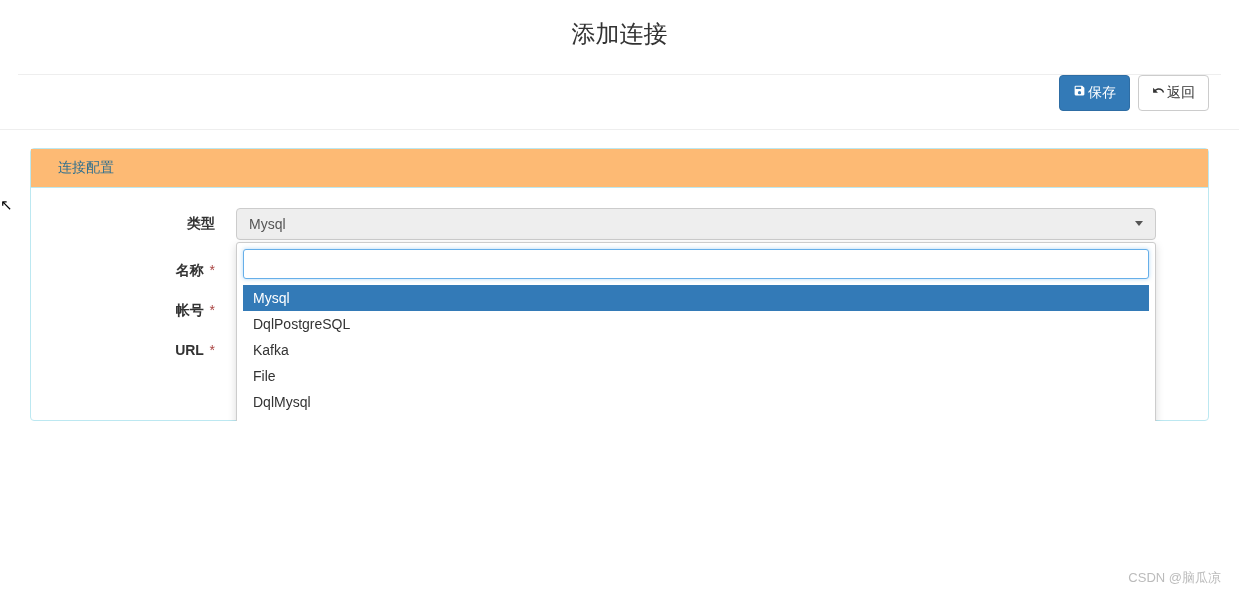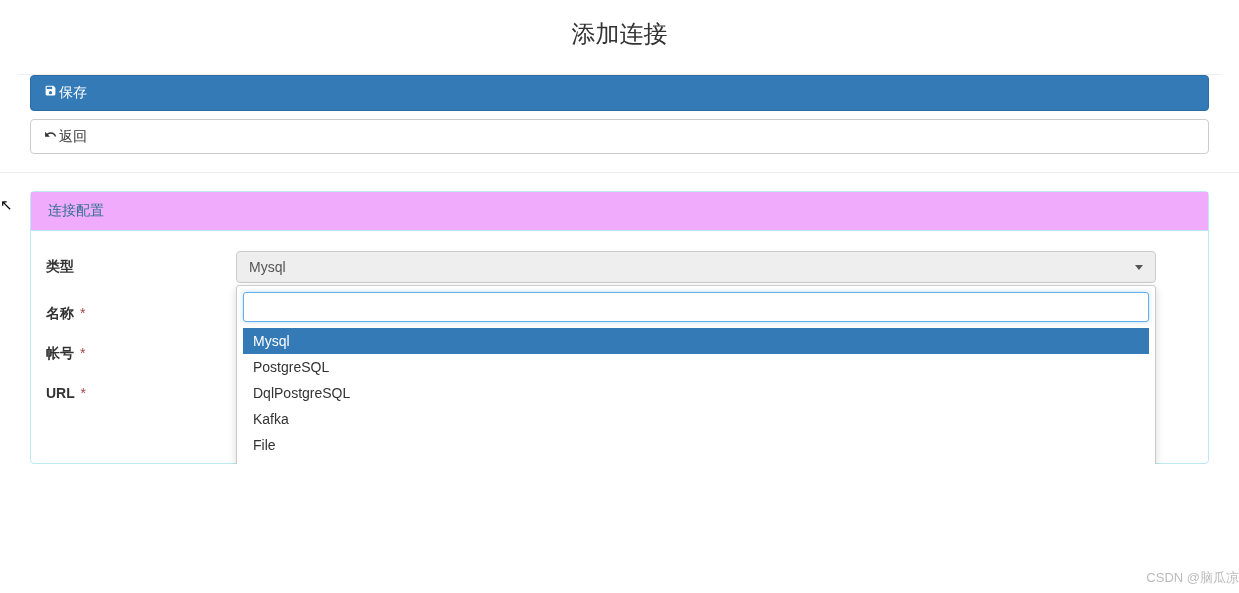--- a/index.html
+++ b/index.html
@@ -1,37 +1,37 @@
 <!DOCTYPE html>
 <html><head>
 <meta charset="utf-8">
 <style>
 * { box-sizing: border-box; margin: 0; padding: 0; }
 body { font-family: "Helvetica Neue", Helvetica, Arial, sans-serif; font-size: 14px; color: #333; background: #fff; }
 .page-title { text-align: center; font-size: 24px; font-weight: 400; padding: 18px 8px 24px; color: #333; }
-.toolbar { display: flex; justify-content: flex-end; gap: 8px; padding: 0 30px 18px; border-bottom: 1px solid #eee; margin-bottom: 0; flex-direction: column; }
+.toolbar { display: flex; justify-content: flex-end; gap: 8px; padding: 0 30px 18px; border-bottom: 1px solid #eee; margin-bottom: 0; }
 .btn { display: inline-flex; align-items: center; padding: 7px 13px; font-size: 14px; border-radius: 4px; cursor: pointer; border: 1px solid transparent; line-height: 1.4; }
 .btn-primary { background: #337ab7; color: #fff; border-color: #2e6da4; }
 .btn-default { background: #fff; color: #333; border-color: #ccc; text-align: right; }
 .btn .icon { margin-right: 2px; display: inline-block; }
 .panel { margin: 18px 30px 0; border: 1px solid #bce8f1; border-radius: 4px; overflow: visible; }
-.panel-heading { background: #f0abfc; color: #31708f; padding: 10px 17px; border-bottom: 1px solid #bce8f1; font-size: 14px; }
+.panel-heading { background: #fdba74; color: #31708f; padding: 10px 27px; border-bottom: 1px solid #bce8f1; font-size: 14px; }
 .panel-body { padding: 20px 15px 40px; }
 .form-row { display: flex; align-items: center; margin-bottom: 22px; }
-.form-label { width: 190px; text-align: left; padding-right: 21px; font-weight: 700; font-size: 14px; color: #333; }
+.form-label { width: 190px; text-align: right; padding-right: 21px; font-weight: 700; font-size: 14px; color: #333; }
 .form-label .req { color: #a94442; font-weight: 400; margin-left: 2px; }
 .form-control-wrap { flex: 1; position: relative; max-width: 920px; }
 .select-display { background: #eee; border: 1px solid #ccc; border-radius: 4px; padding: 7px 12px; color: #555; display: flex; justify-content: space-between; align-items: center; cursor: pointer; }
 .select-display .caret { width: 0; height: 0; border-left: 4px solid transparent; border-right: 4px solid transparent; border-top: 5px solid #555; }
 .dropdown { position: absolute; top: 100%; left: 0; right: 0; margin-top: 2px; background: #fff; border: 1px solid #ccc; border-radius: 3px; box-shadow: 0 3px 8px rgba(0,0,0,0.15); z-index: 100; padding: 6px; }
 .dropdown-search { width: 100%; border: 1px solid #66afe9; border-radius: 3px; padding: 6px 10px; font-size: 14px; outline: none; box-shadow: 0 0 4px rgba(102,175,233,0.5); margin-bottom: 6px; }
 .dropdown-list { list-style: none; }
 .dropdown-item { padding: 5px 10px; cursor: pointer; font-size: 14px; color: #333; }
 .dropdown-item.selected { background: #337ab7; color: #fff; }
-.watermark { position: fixed; bottom: 6px; right: 0; color: rgba(120,120,120,0.5); font-size: 13px; pointer-events: none; }
+.watermark { position: fixed; bottom: 6px; right: 18px; color: rgba(120,120,120,0.5); font-size: 13px; pointer-events: none; }
 .cursor-arrow { position: fixed; left: 0; top: 196px; font-size: 15px; color: #000; pointer-events: none; }
 hr.top-sep { border: none; border-top: 1px solid #eee; margin: 0 18px; }
 </style>
 </head>
 <body>
 
 <h1 class="page-title">添加连接</h1>
 
 <hr class="top-sep">
 
@@ -62,21 +62,20 @@
       <label class="form-label"><span>类型</span></label>
       <div class="form-control-wrap">
         <div class="select-display">
           <span>Mysql</span>
           <span class="caret"></span>
         </div>
         <div class="dropdown">
           <input type="text" class="dropdown-search" value="" style="">
           <ul class="dropdown-list" id="dropdown-list">
               <li class="dropdown-item selected">Mysql</li>
-              <li class="dropdown-item">PostgreSQL</li>
               <li class="dropdown-item">DqlPostgreSQL</li>
               <li class="dropdown-item">Kafka</li>
               <li class="dropdown-item">File</li>
               <li class="dropdown-item">DqlMysql</li>
               <li class="dropdown-item">DqlOracle</li>
               <li class="dropdown-item">DqlSqlServer</li>
               <li class="dropdown-item">DqlPostgreSQL</li>
             </ul>
         </div>
       </div>

